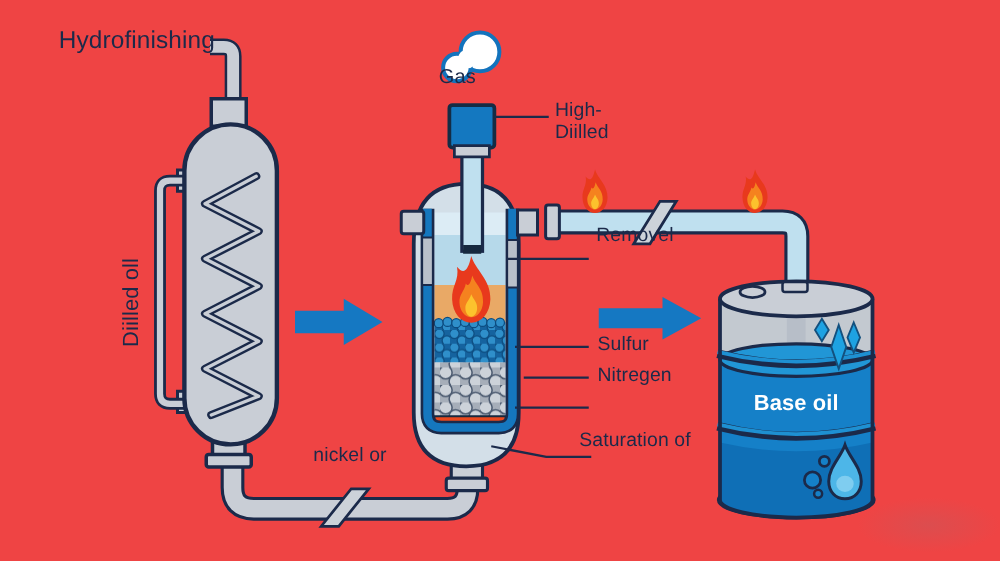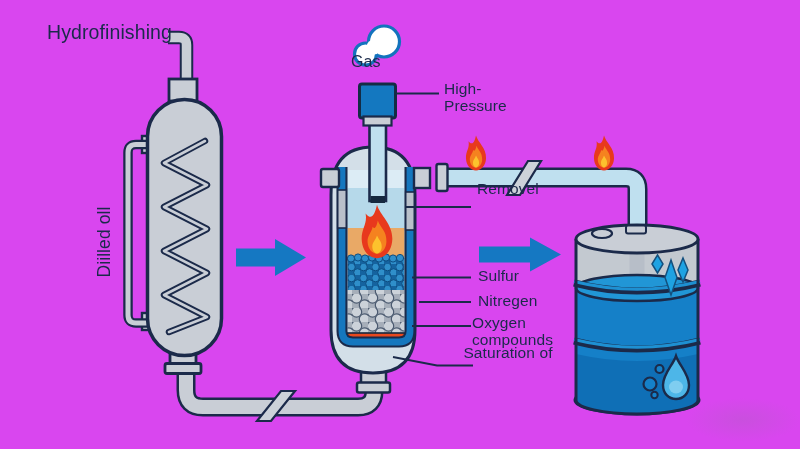--- a/index.html
+++ b/index.html
@@ -1,17 +1,17 @@
 <!DOCTYPE html>
 <html><head>
 <meta charset="utf-8">
 <style>
   html,body{margin:0;padding:0;background:#fff;}
   .canvas{
-    position:relative;width:800px;height:449px;background:#d946ef;overflow:hidden;
+    position:relative;width:800px;height:449px;background:#ef4444;overflow:hidden;
     font-family:"Liberation Sans", sans-serif;
   }
   .canvas svg{position:absolute;left:0;top:0;}
   .lbl{
     position:absolute;color:#1b2a4a;font-size:15.5px;line-height:1.1;
     white-space:nowrap;letter-spacing:.1px;
   }
   .lbl.big{font-size:19.5px;font-weight:500;}
   .lbl.gas{font-size:16px;font-weight:500;}
   .lbl.center{text-align:center;white-space:normal;}
@@ -178,30 +178,28 @@
     <path d="M412,326 H471"></path>
     <path d="M393,357 L437,365.5 H473"></path>
   </g>
 </svg>
 
 <div class="lbl big" style="left:47px;top:22px;">Hydrofinishing</div>
 <div class="lbl vert" style="left:45px;top:232px;">Diilled oll</div>
 <div class="lbl gas" style="left:351px;top:53px;">Gas</div>
 <div class="lbl" style="left:444px;top:80px;">
   <div>High-</div>
-  <div>Pressure</div>
+  <div>Diilled</div>
 </div>
 <div class="lbl" style="left:477px;top:180px;">Removel</div>
 <div class="lbl" style="left:478px;top:267px;">Sulfur</div>
 <div class="lbl" style="left:478px;top:292px;">Nitregen</div>
-<div class="lbl" style="left:472px;top:314px;">
-  <div>Oxygen</div>
-  <div>compounds</div>
-</div>
 <div class="lbl center" style="left:442px;top:344px;width:132px;">
   <div>Saturation of</div>
 </div>
 <div class="lbl center" style="left:228px;top:356px;width:104px;">
-</div>
+  <div>nickel or</div>
+</div>
+<div class="lbl barrel-label" style="left:589px;top:313px;">Base oil</div>
 
 <div class="watermark"></div>
 
 </div>
 
 </body></html>

